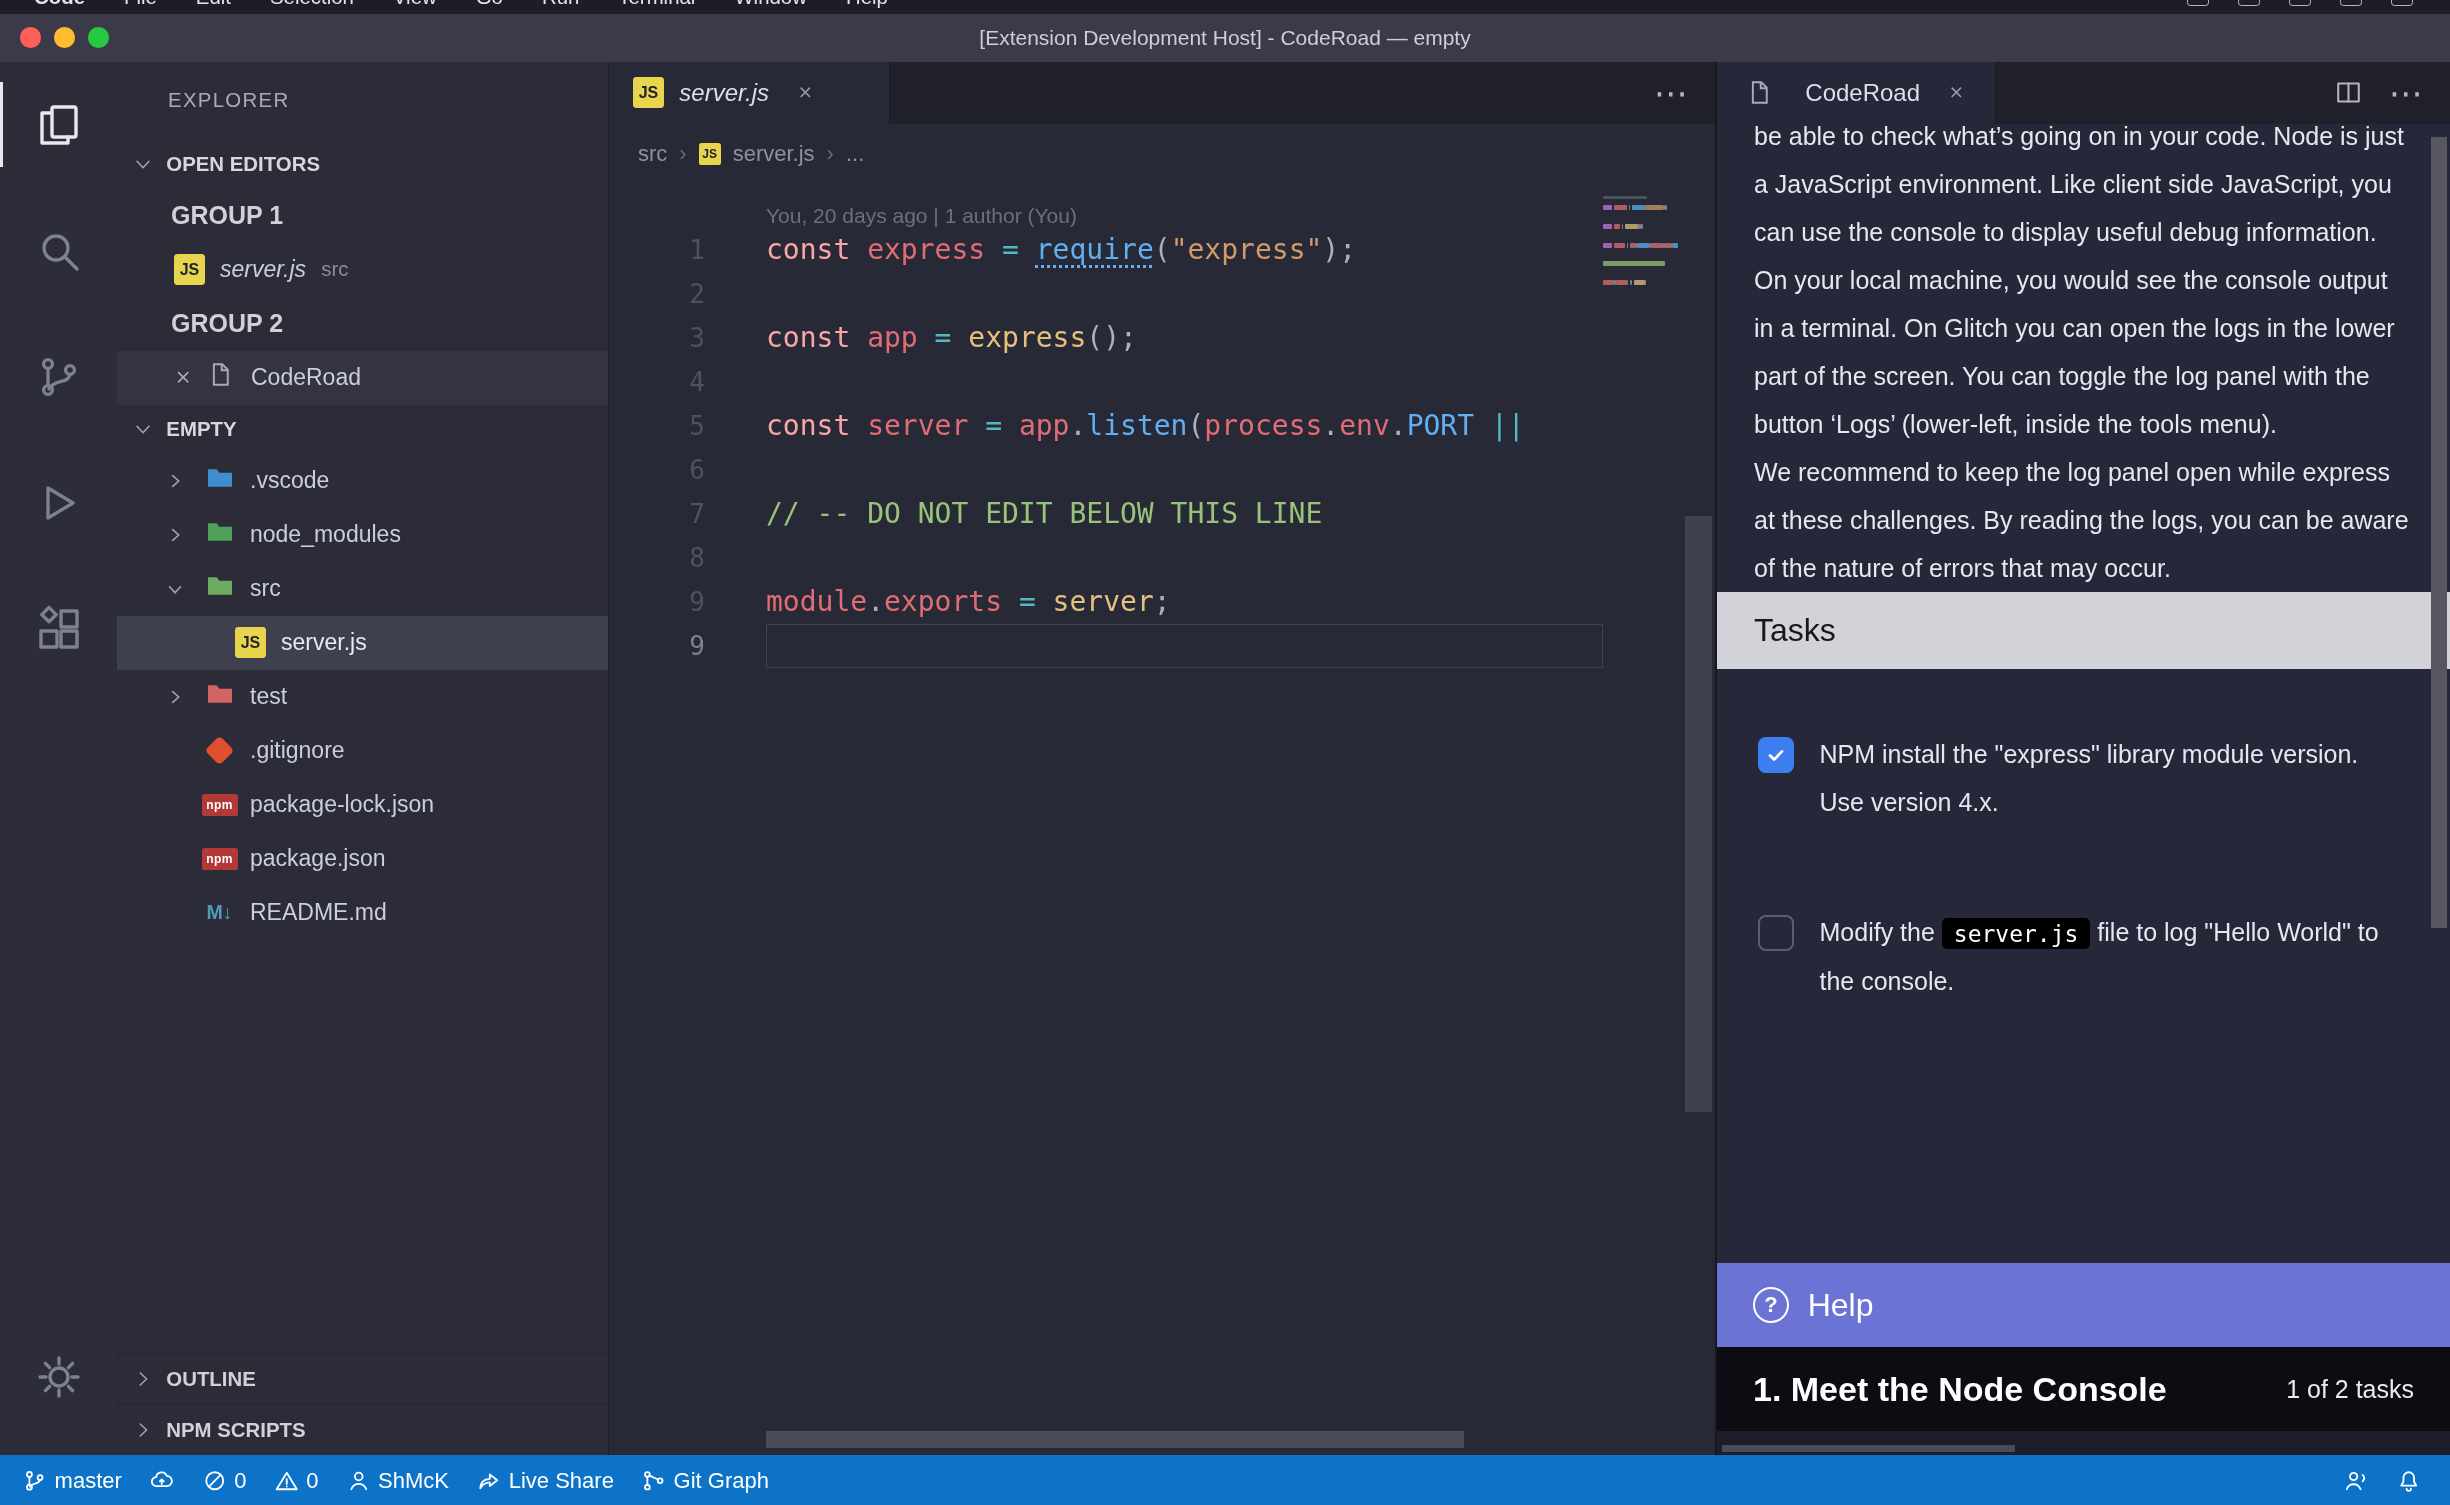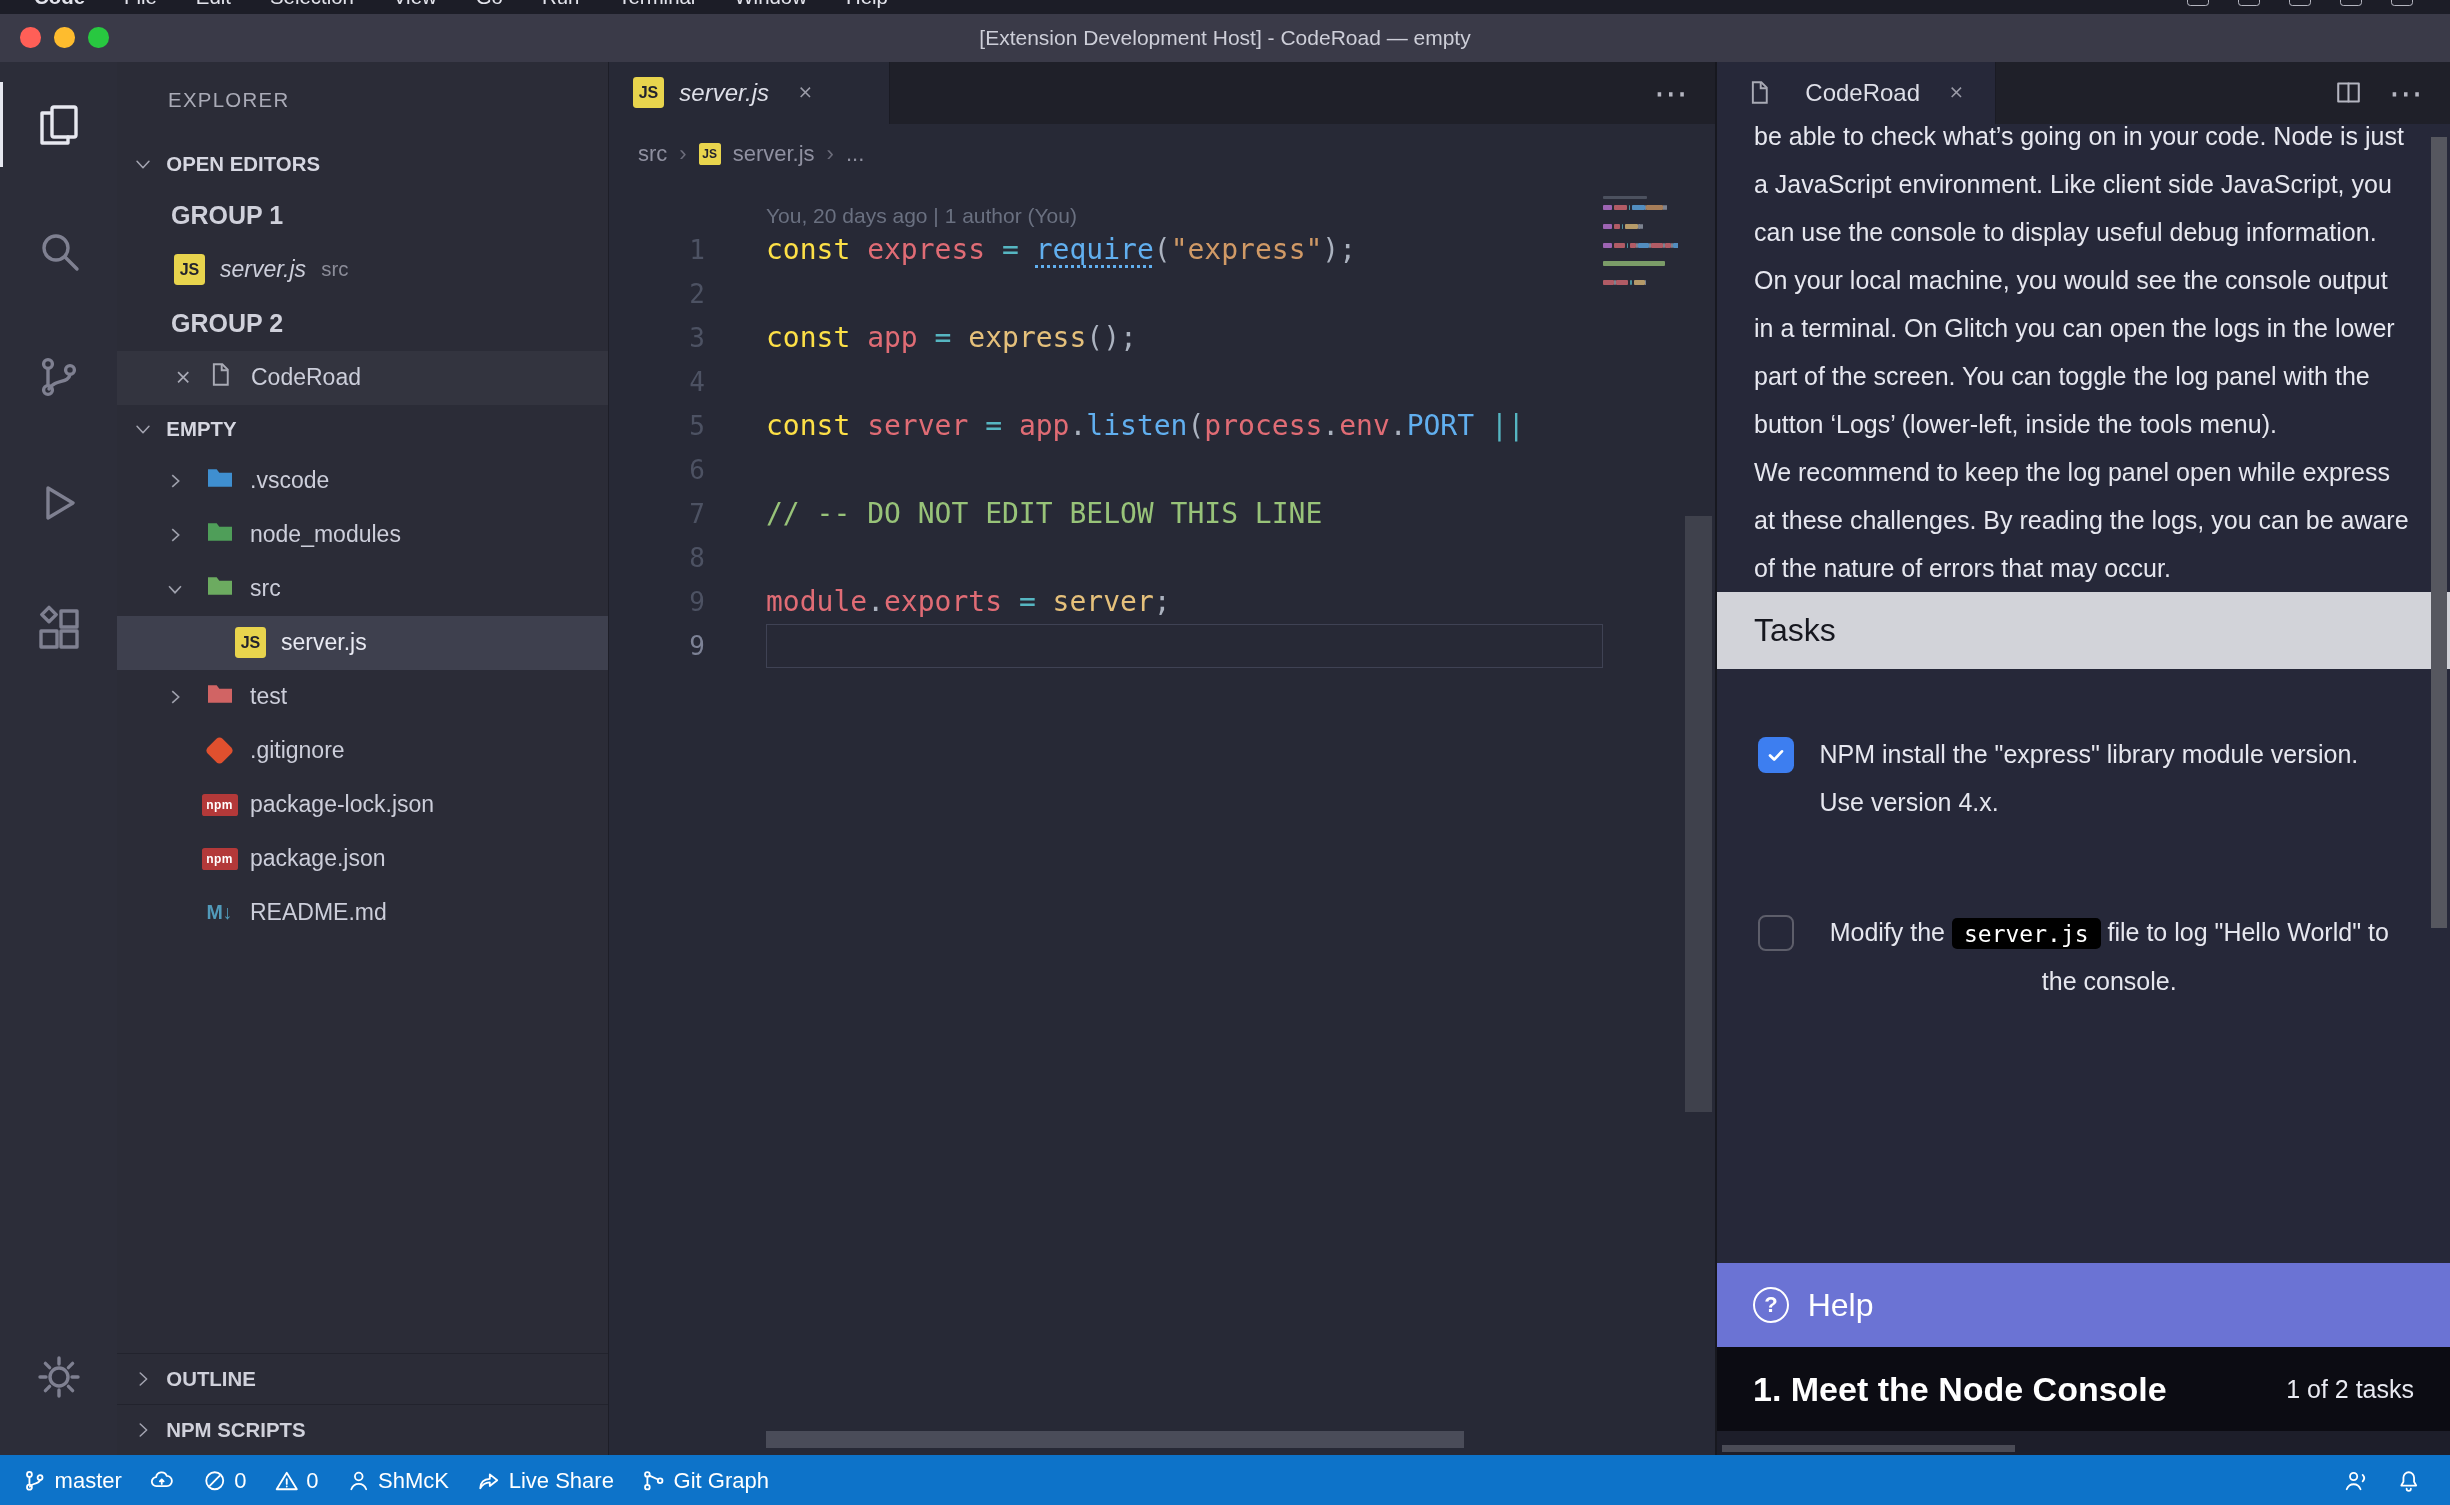--- a/index.html
+++ b/index.html
@@ -95,37 +95,37 @@
   .bc-js { width: 22px; height: 22px; background: #e8d44d; color: #22232d; font-weight: bold; font-size: 12px; border-radius: 2.6px; display: inline-flex; align-items: center; justify-content: center; }
 
   .code-wrap { flex: 1; position: relative; font-family: "DejaVu Sans Mono", monospace; font-size: 28px; min-height: 0; }
   .code-scroll { margin-right: 112px; }
   .codelens { height: 41px; padding-left: 157px; font-size: 21px; font-family: "Liberation Sans", sans-serif; color: #6a7080; display: flex; align-items: flex-end; margin-top: 3.4px; cursor: pointer; }
   .code-line { height: 44px; display: flex; align-items: center; }
   .gutter { width: 157px; padding-right: 61px; text-align: right; color: #4d5263; font-size: 26px; flex: none; }
   .code-line.current .gutter { color: #7d8296; }
   .line-content { flex: 1; white-space: pre; height: 100%; display: flex; align-items: center; }
   .code-line.current .line-content { border: 1.7px solid #3f4254; }
-  .tk-kw { color: #fde047; } .tk-var { color: #e06c75; } .tk-op { color: #56b6c2; }
+  .tk-kw { color: #fca5a5; } .tk-var { color: #e06c75; } .tk-op { color: #56b6c2; }
   .tk-fn { color: #61afef; } .tk-fnu { color: #61afef; text-decoration: underline dotted #61afef 2.6px; text-underline-offset: 6px; }
   .tk-str { color: #d19a66; } .tk-call { color: #e5c07b; } .tk-cm { color: #98c379; } .tk-pl { color: #abb2bf; }
 
   .minimap { position: absolute; top: 12px; right: 37px; width: 75px; overflow: hidden; }
   .mm-line { height: 5.1px; margin-bottom: 4.3px; white-space: nowrap; font-size: 0; }
   .mm-seg { display: inline-block; height: 5.1px; border-radius: 0.9px; opacity: .75; }
   .vthumb { position: absolute; right: 3.4px; top: 332px; width: 27px; height: 596px; background: #3f414c; cursor: pointer; }
   .hthumb { position: absolute; bottom: 6.8px; left: 157px; width: 698px; height: 17px; background: #4a4c59; cursor: pointer; }
 
   
   .webview { flex: 1; display: flex; flex-direction: column; position: relative; min-height: 0; overflow: hidden; color: #e6e7ef; }
   .wv-text { padding: 0 37px; margin-top: -12px; font-size: 25px; line-height: 48px; flex: none; }
   .tasks-header { background: #d2d3d9; color: #16171f; font-size: 32px; padding: 20.4px 37px; flex: none; }
   .tasks { flex: 1; min-height: 0; }
   .task-row { display: flex; align-items: flex-start; gap: 25.5px; padding: 0 51px 0 41px; margin-top: 61px; }
-  .task-row + .task-row { margin-top: 82px; text-align: center; }
+  .task-row + .task-row { margin-top: 82px; }
   .checkbox { width: 36px; height: 36px; border-radius: 7.7px; flex: none; margin-top: 6.8px; display: inline-flex; align-items: center; justify-content: center; cursor: pointer; }
   .checkbox.checked { background: #3d7ef0; color: #fff; }
   .checkbox.checked svg { width: 22px; height: 22px; fill: none; stroke: #fff; stroke-width: 3; stroke-linecap: round; stroke-linejoin: round; }
   .checkbox.unchecked { border: 2.6px solid #5d5e6a; background: transparent; }
   .task-text { font-size: 25px; line-height: 48px; }
   .code-chip { font-family: "DejaVu Sans Mono", monospace; font-size: 23px; background: #000; color: #fff; padding: 2.6px 12px; border-radius: 5.1px; }
   .help-bar { height: 84px; background: #6b73d4; display: flex; align-items: center; gap: 18.7px; padding-left: 36px; flex: none; cursor: pointer; }
   .help-q { width: 36px; height: 36px; border: 2.6px solid #fff; border-radius: 50%; color: #fff; font-size: 22px; font-weight: bold; display: inline-flex; align-items: center; justify-content: center; }
   .help-label { color: #fff; font-size: 32px; }
   .page-bar { height: 84px; background: #0c0c13; display: flex; align-items: center; justify-content: space-between; padding: 0 36px; flex: none; }

